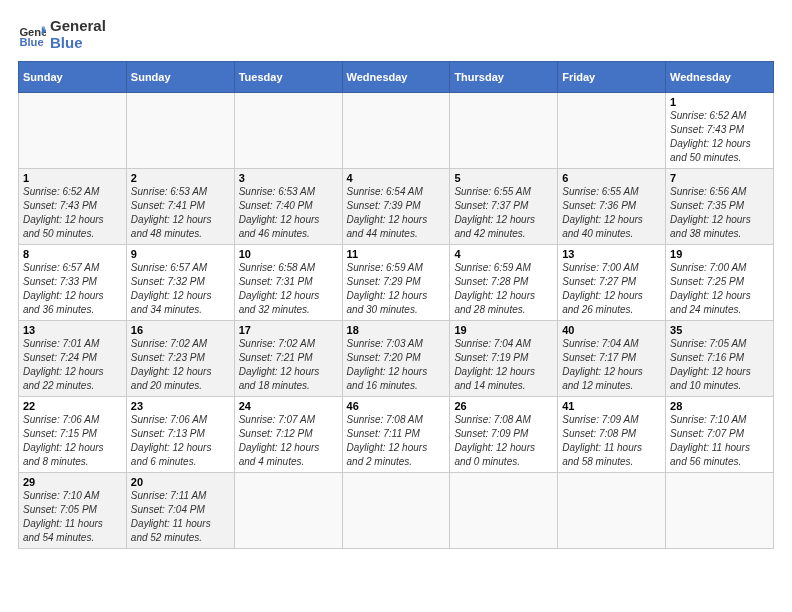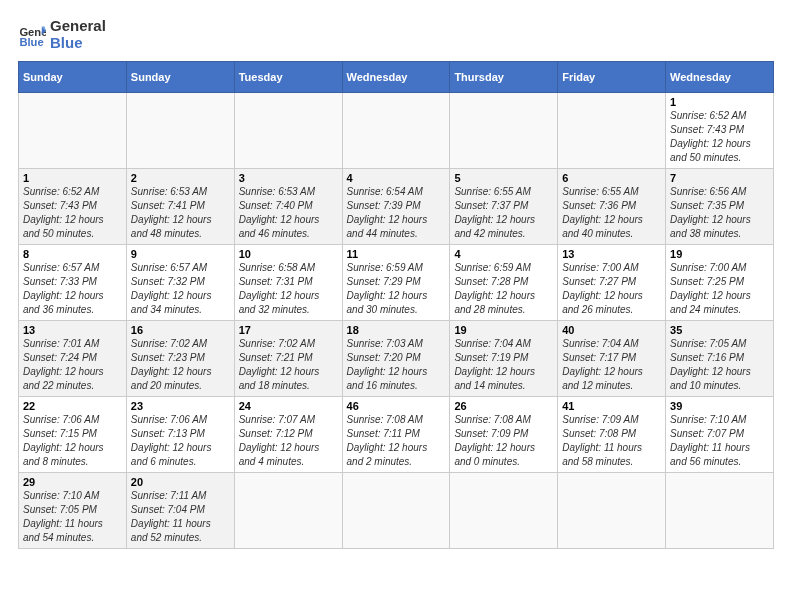--- a/index.html
+++ b/index.html
@@ -243,21 +243,21 @@
           </td>
           <td>
             <span class="day-num">26</span>
             <div class="day-info">Sunrise: 7:08 AM<br>Sunset: 7:09 PM<br>Daylight: 12 hours<br>and 0 minutes.</div>
           </td>
           <td>
             <span class="day-num">41</span>
             <div class="day-info">Sunrise: 7:09 AM<br>Sunset: 7:08 PM<br>Daylight: 11 hours<br>and 58 minutes.</div>
           </td>
           <td>
-            <span class="day-num">39</span>
+            <span class="day-num">28</span>
             <div class="day-info">Sunrise: 7:10 AM<br>Sunset: 7:07 PM<br>Daylight: 11 hours<br>and 56 minutes.</div>
           </td>
         </tr>
         <tr>
           <td>
             <span class="day-num">29</span>
             <div class="day-info">Sunrise: 7:10 AM<br>Sunset: 7:05 PM<br>Daylight: 11 hours<br>and 54 minutes.</div>
           </td>
           <td>
             <span class="day-num">20</span>

